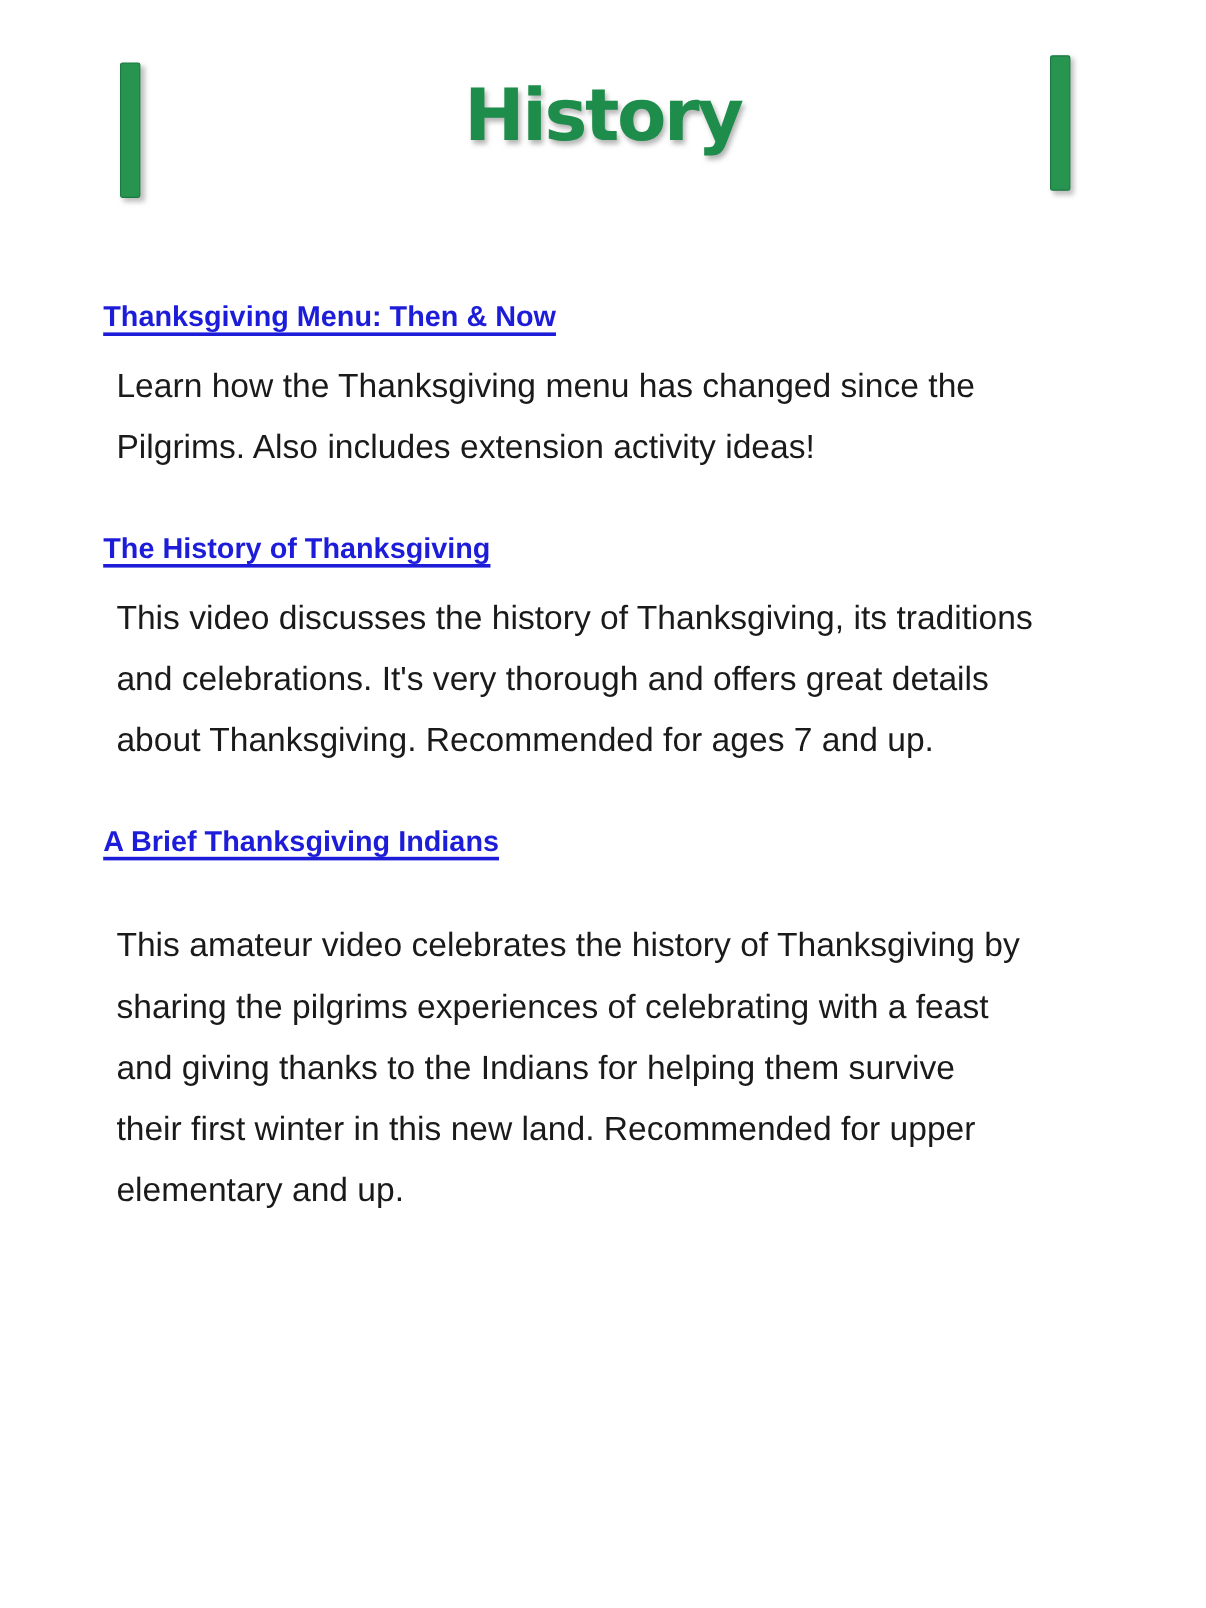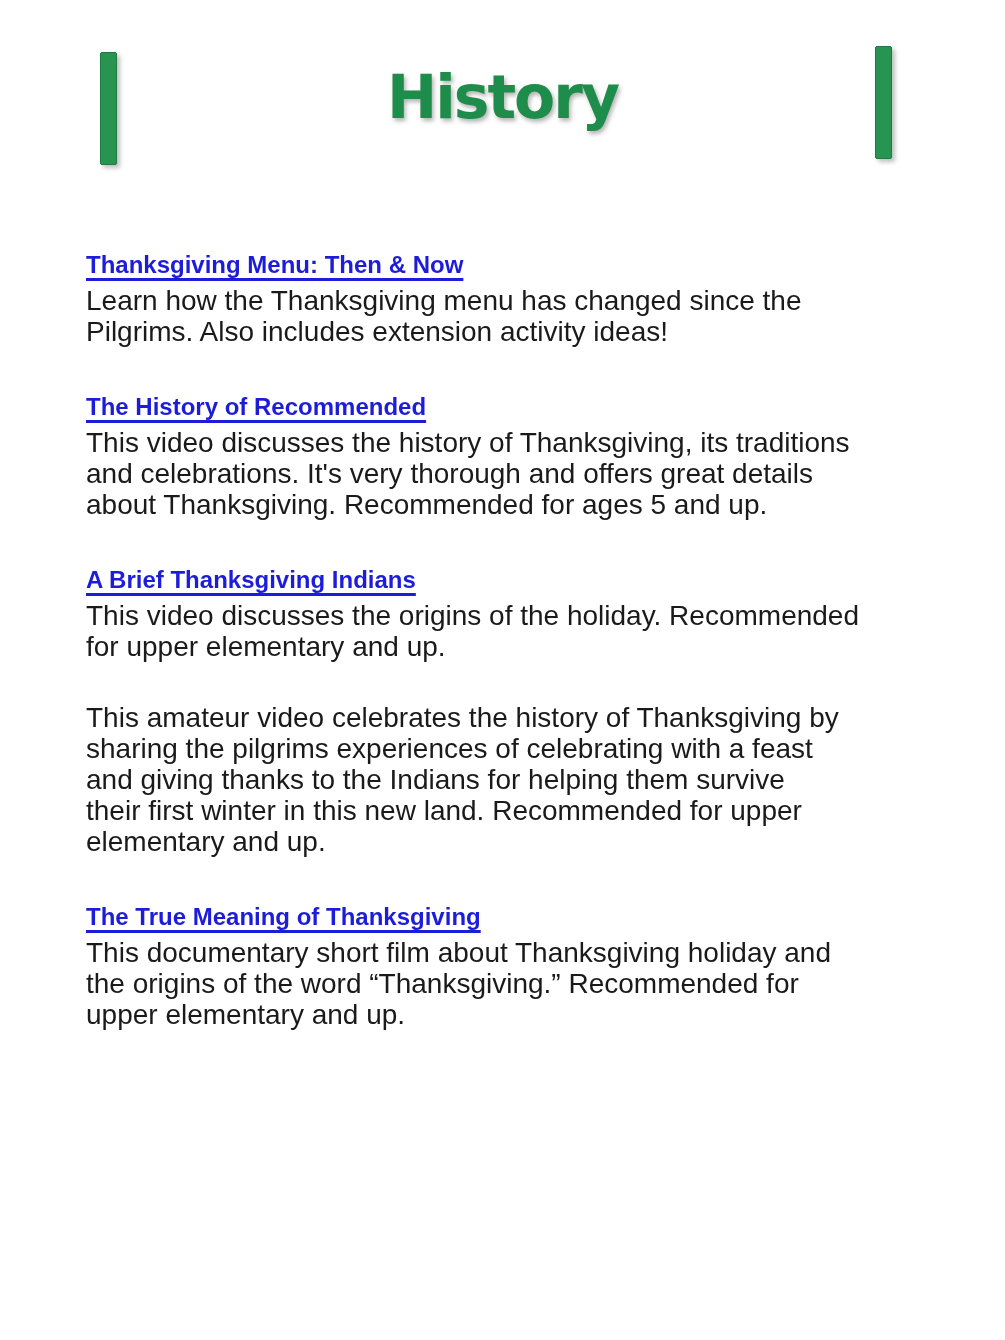--- a/index.html
+++ b/index.html
@@ -63,23 +63,23 @@
     font-size: 24px;
     font-weight: bold;
     line-height: 40px;
     color: var(--link-blue);
     text-decoration: underline;
     text-decoration-thickness: 2.5px;
     text-underline-offset: 5px;
     cursor: pointer;
   }
   .res-desc {
-    margin: 0;
+    margin: 11px;
     font-size: 28px;
-    line-height: 31px;
+    line-height: 51px;
     color: var(--body-text);
     white-space: pre-line;
   }
 </style>
 </head>
 <body>
 
 <div class="page">
 
   <div class="bar bar-left"></div>
@@ -88,41 +88,33 @@
 
   <div class="content">
 
     <section class="resource">
       <a class="res-link">Thanksgiving Menu: Then &amp; Now</a>
       <p class="res-desc">Learn how the Thanksgiving menu has changed since the
 Pilgrims. Also includes extension activity ideas!</p>
     </section>
 
     <section class="resource">
-      <a class="res-link">The History of Recommended</a>
+      <a class="res-link">The History of Thanksgiving</a>
       <p class="res-desc">This video discusses the history of Thanksgiving, its traditions
 and celebrations. It's very thorough and offers great details
-about Thanksgiving. Recommended for ages 5 and up.</p>
+about Thanksgiving. Recommended for ages 7 and up.</p>
     </section>
 
     <section class="resource">
       <a class="res-link">A Brief Thanksgiving Indians</a>
-      <p class="res-desc">This video discusses the origins of the holiday. Recommended
-for upper elementary and up.</p>
     </section>
 
     <section class="resource">
       <p class="res-desc">This amateur video celebrates the history of Thanksgiving by
 sharing the pilgrims experiences of celebrating with a feast
 and giving thanks to the Indians for helping them survive
 their first winter in this new land. Recommended for upper
 elementary and up.</p>
     </section>
 
-    <section class="resource">
-      <a class="res-link">The True Meaning of Thanksgiving</a>
-      <p class="res-desc">This documentary short film about Thanksgiving holiday and
-the origins of the word “Thanksgiving.” Recommended for
-upper elementary and up.</p>
-    </section>
 
   </div>
 </div>
 
 </body></html>

